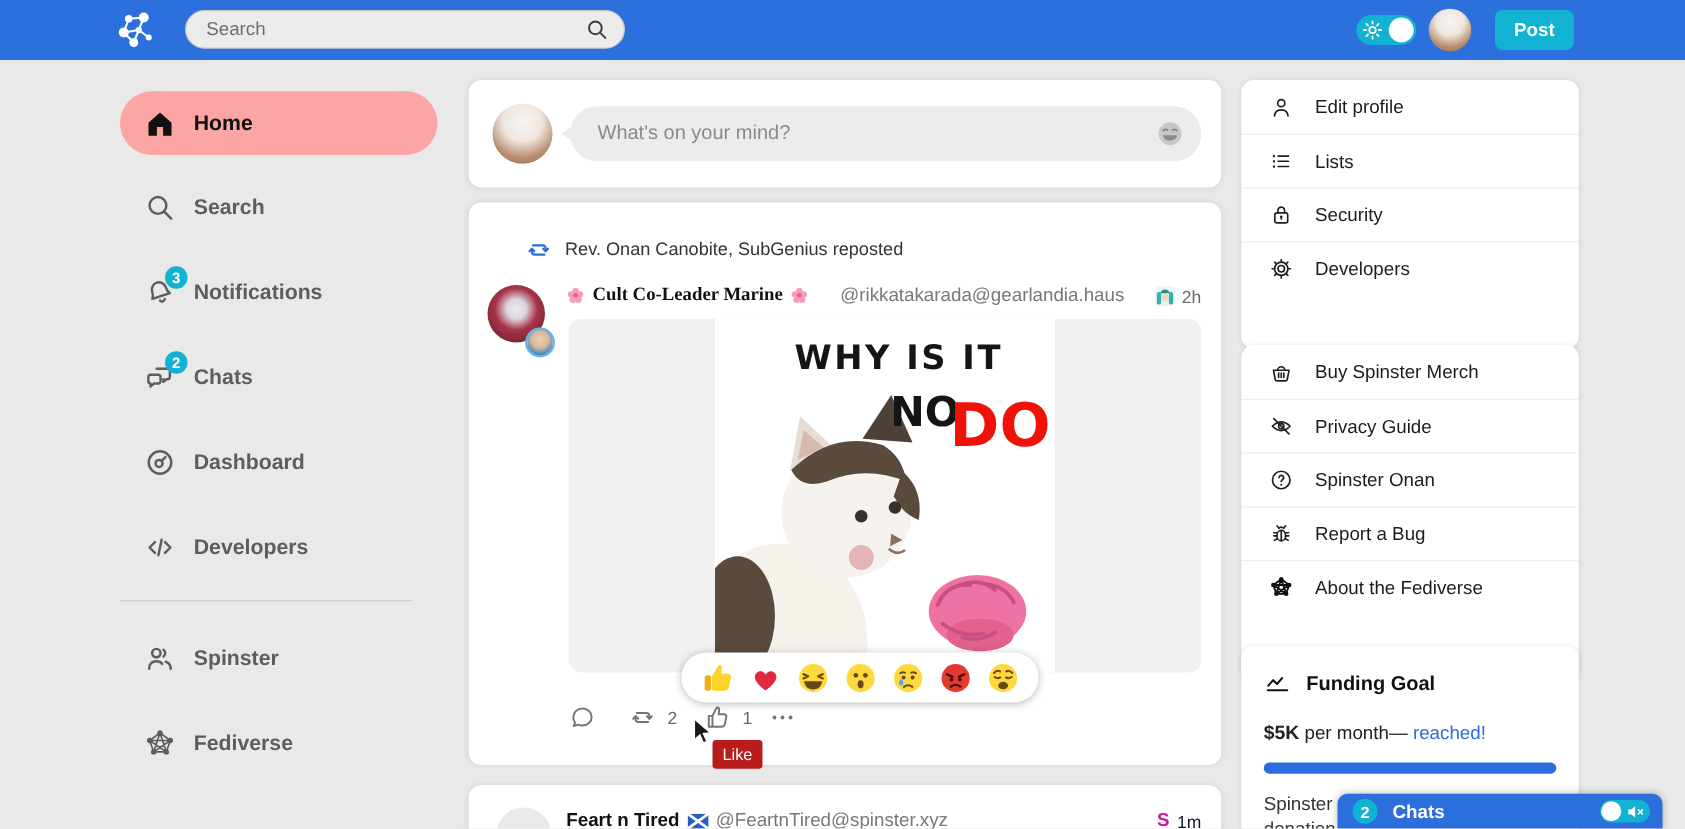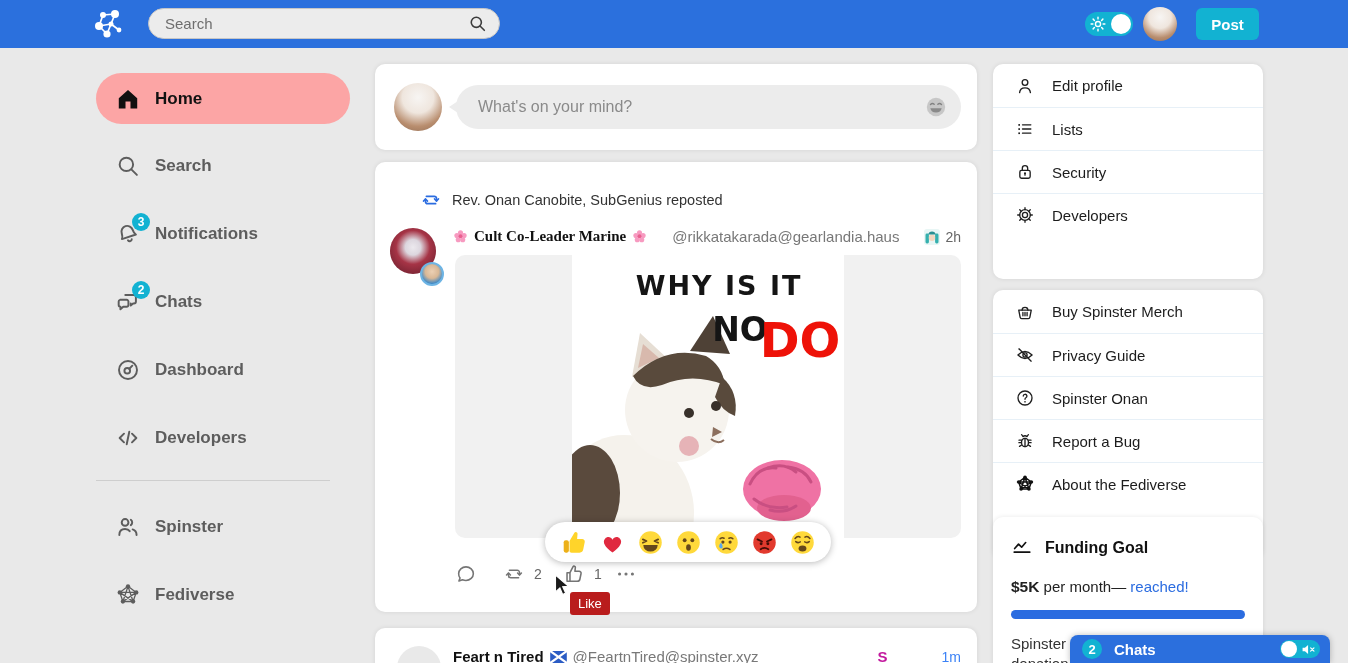--- a/index.html
+++ b/index.html
@@ -67,21 +67,21 @@
   .tooltip { position:absolute; left:195px; top:430px; background:#b91c1c; color:#fff; font-size:13px; padding:4px 8px; border-radius:3px; z-index:8; }
   .cursor { position:absolute; left:179px; top:412px; z-index:9; pointer-events:none; }
 
   
   .next-post { left:375px; top:628px; width:602px; height:100px; }
   .next-post .avatar { position:absolute; left:22px; top:18px; width:44px; height:44px; border-radius:50%; background:#e9e9e9; }
   .next-post .head { position:absolute; left:78px; top:20px; width:508px; display:flex; align-items:center; gap:6px; }
   .next-post .name { font-size:15px; font-weight:bold; color:#111; white-space:nowrap; }
   .next-post .handle { font-size:15px; color:#787878; flex:1; white-space:nowrap; overflow:hidden; }
   .next-post .s-mark { font-size:15px; font-weight:bold; color:#c31a9e; }
-  .next-post .time { font-size:14px; color:#3b82f6;margin-left:48px; }
+  .next-post .time { font-size:14px; color:#0f172a; }
 
   
   .menu-card { left:993px; width:270px; }
   .menu-item { height:43px; display:flex; align-items:center; padding-left:22px; gap:17px; cursor:pointer; border-top:1px solid #e7f0f7; }
   .menu-item:first-child { border-top:none; }
   .menu-item .lbl { font-size:15px; color:#1c1c1c; }
   .menu-item svg { width:20px; height:20px; flex:0 0 20px; }
 
   
   .funding { left:993px; top:517px; width:270px; height:170px; padding:20px 18px; }
@@ -491,21 +491,21 @@
         <g class="ic-dark">
           <circle cx="12" cy="12" r="3.1"></circle>
             <circle cx="12" cy="12" r="6.4"></circle>
           <path d="M12 3.2 v2.3 M12 18.5 v2.3 M3.2 12 h2.3 M18.5 12 h2.3 M5.7 5.7 l1.7 1.7 M16.6 16.6 l1.7 1.7 M18.3 5.7 l-1.7 1.7 M7.4 16.6 l-1.7 1.7"></path>
         </g>
       </svg>
       <span class="lbl">Developers</span>
     </div>
   </div>
 
-  <div class="card menu-card" style="top:290px;height:269px;">
+  <div class="card menu-card" style="top:276px;height:269px;">
     <div class="menu-item">
       <svg viewBox="0 0 24 24">
         <g class="ic-dark">
           <path d="M4.5 9.8 h15 l-1.7 8.7 a1.8 1.8 0 0 1-1.8 1.5 H8 a1.8 1.8 0 0 1-1.8-1.5 z"></path>
           <path d="M8.5 9.8 a3.5 3.3 0 0 1 7 0"></path>
           <path d="M9.5 12.6 v4 M12 12.6 v4 M14.5 12.6 v4"></path>
         </g>
       </svg>
       <span class="lbl">Buy Spinster Merch</span>
     </div>

